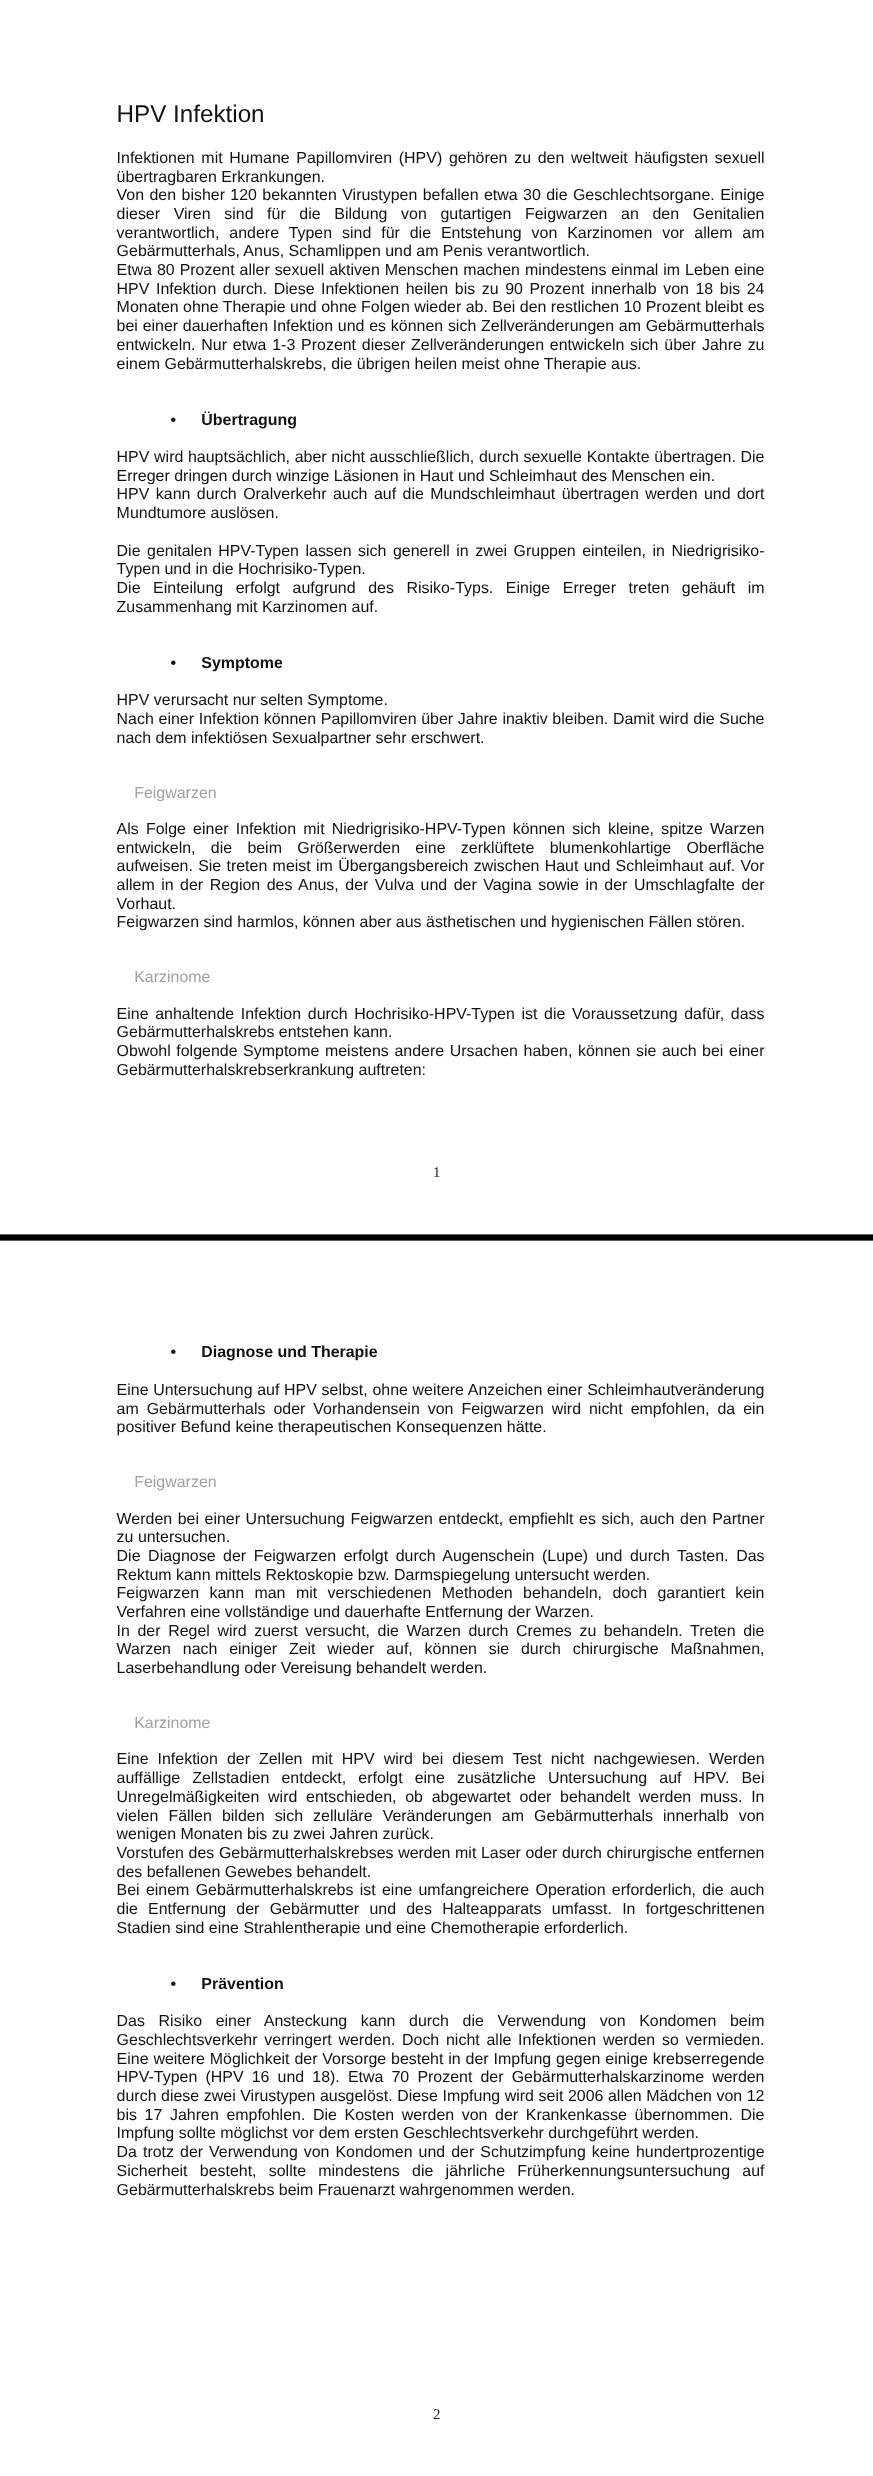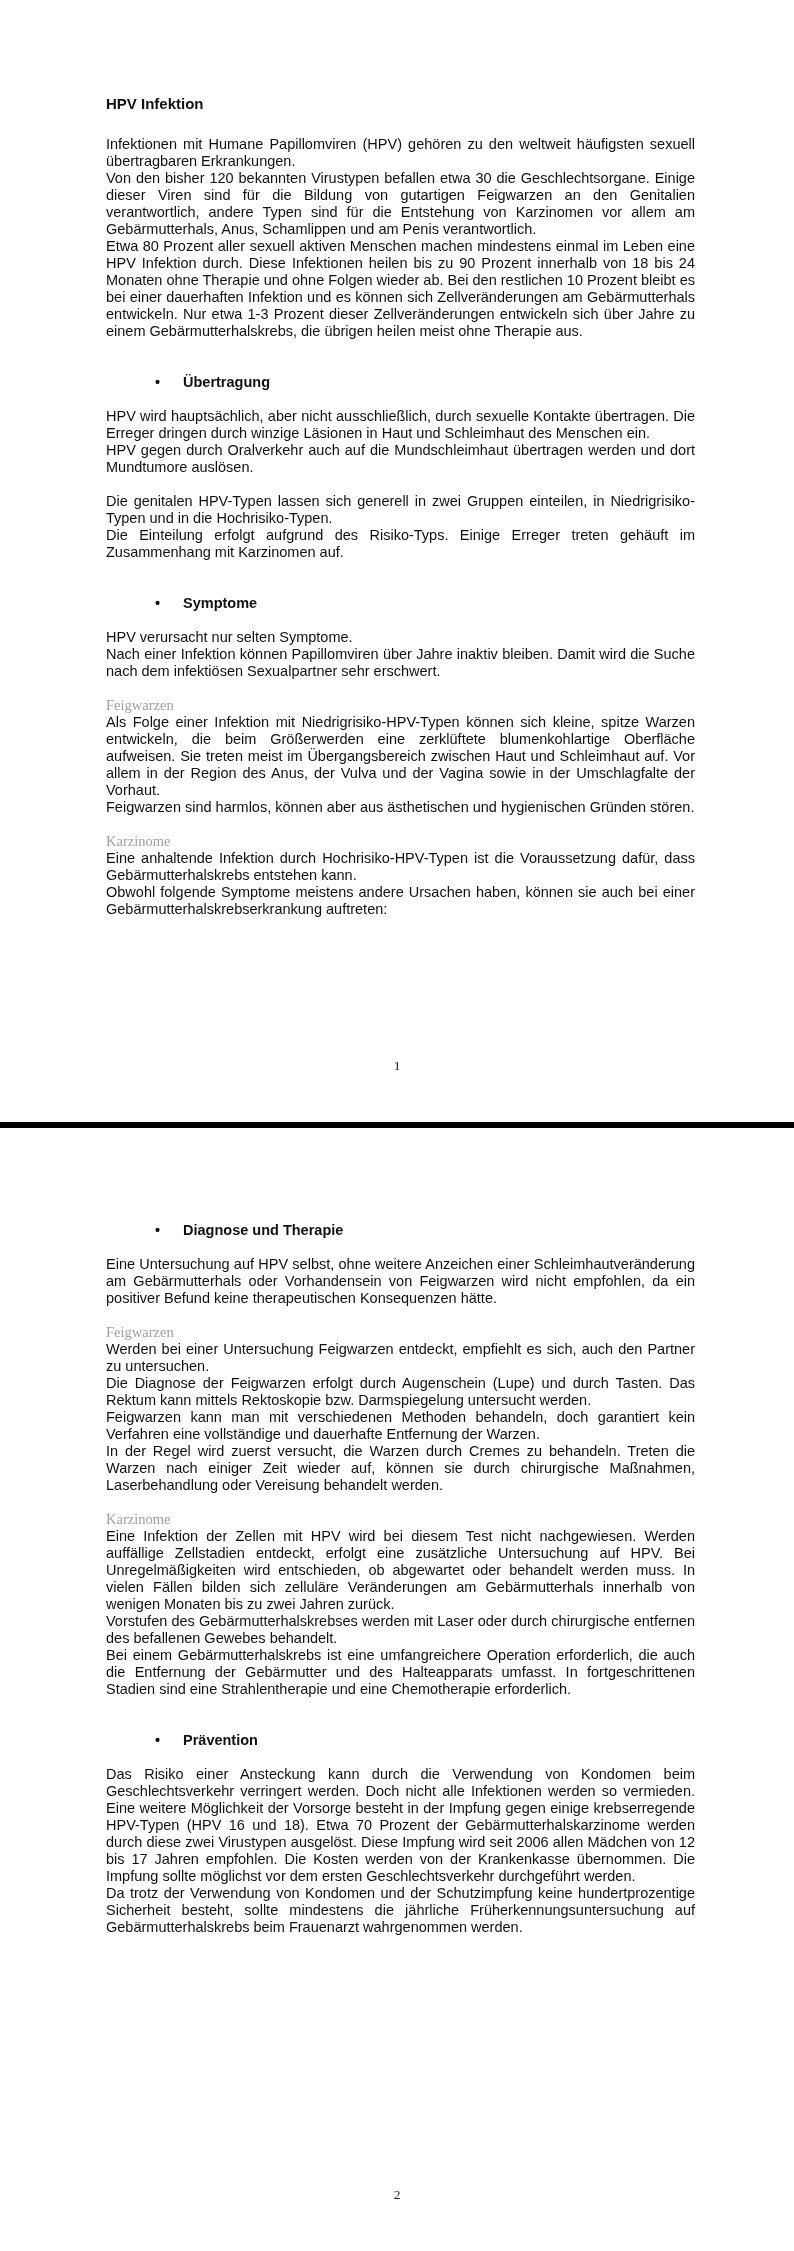--- a/index.html
+++ b/index.html
@@ -21,23 +21,23 @@
     width: 794px;
     height: 6px;
     background: #000000;
   }
   .content {
     padding: 94px 99px 0 106px;
     font-size: 14.5px;
     line-height: 17px;
   }
   h1.title {
-    font-size: 15px;
+    font-size: 22px;
     line-height: 19px;
-    font-weight: bold;
+    font-weight: normal;
     margin: 0 0 23px 0;
     color: #111111;
   }
   p.body {
     margin: 0;
     text-align: justify;
   }
   .bullet-heading {
     display: flex;
     font-weight: bold;
@@ -45,22 +45,21 @@
     margin: 0;
   }
   .bullet-heading .dot {
     flex: none;
     width: 28px;
     margin-left: 49px;
   }
   .subheading {
     color: #a0a0a0;
     line-height: 17px;
-    margin: 0;
-    font-family: Liberation Serif, serif;
+    margin: 16px;
   }
   .sp1 { height: 17px; }
   .sp2 { height: 34px; }
   .footer {
     position: absolute;
     bottom: 48px;
     left: 0;
     width: 100%;
     text-align: center;
     font-family: "Liberation Serif", serif;
@@ -82,39 +81,39 @@
     <p class="body">Etwa 80 Prozent aller sexuell aktiven Menschen machen mindestens einmal im Leben eine HPV Infektion durch. Diese Infektionen heilen bis zu 90 Prozent innerhalb von 18 bis 24 Monaten ohne Therapie und ohne Folgen wieder ab. Bei den restlichen 10 Prozent bleibt es bei einer dauerhaften Infektion und es können sich Zellveränderungen am Gebärmutterhals entwickeln. Nur etwa 1-3 Prozent dieser Zellveränderungen entwickeln sich über Jahre zu einem Gebärmutterhalskrebs, die übrigen heilen meist ohne Therapie aus.</p>
 
     <div class="sp2"></div>
     <div class="bullet-heading">
       <span class="dot">•</span>
       <span>Übertragung</span>
     </div>
     <div class="sp1"></div>
 
     <p class="body">HPV wird hauptsächlich, aber nicht ausschließlich, durch sexuelle Kontakte übertragen. Die Erreger dringen durch winzige Läsionen in Haut und Schleimhaut des Menschen ein.</p>
-    <p class="body">HPV gegen durch Oralverkehr auch auf die Mundschleimhaut übertragen werden und dort Mundtumore auslösen.</p>
+    <p class="body">HPV kann durch Oralverkehr auch auf die Mundschleimhaut übertragen werden und dort Mundtumore auslösen.</p>
     <div class="sp1"></div>
     <p class="body">Die genitalen HPV-Typen lassen sich generell in zwei Gruppen einteilen, in Niedrigrisiko-Typen und in die Hochrisiko-Typen.</p>
     <p class="body">Die Einteilung erfolgt aufgrund des Risiko-Typs. Einige Erreger treten gehäuft im Zusammenhang mit Karzinomen auf.</p>
 
     <div class="sp2"></div>
     <div class="bullet-heading">
       <span class="dot">•</span>
       <span>Symptome</span>
     </div>
     <div class="sp1"></div>
 
     <p class="body">HPV verursacht nur selten Symptome.</p>
     <p class="body">Nach einer Infektion können Papillomviren über Jahre inaktiv bleiben. Damit wird die Suche nach dem infektiösen Sexualpartner sehr erschwert.</p>
 
     <div class="sp1"></div>
     <p class="subheading">Feigwarzen</p>
     <p class="body">Als Folge einer Infektion mit Niedrigrisiko-HPV-Typen können sich kleine, spitze Warzen entwickeln, die beim Größerwerden eine zerklüftete blumenkohlartige Oberfläche aufweisen. Sie treten meist im Übergangsbereich zwischen Haut und Schleimhaut auf. Vor allem in der Region des Anus, der Vulva und der Vagina sowie in der Umschlagfalte der Vorhaut.</p>
-    <p class="body">Feigwarzen sind harmlos, können aber aus ästhetischen und hygienischen Gründen stören.</p>
+    <p class="body">Feigwarzen sind harmlos, können aber aus ästhetischen und hygienischen Fällen stören.</p>
 
     <div class="sp1"></div>
     <p class="subheading">Karzinome</p>
     <p class="body">Eine anhaltende Infektion durch Hochrisiko-HPV-Typen ist die Voraussetzung dafür, dass Gebärmutterhalskrebs entstehen kann.</p>
     <p class="body">Obwohl folgende Symptome meistens andere Ursachen haben, können sie auch bei einer Gebärmutterhalskrebserkrankung auftreten:</p>
 
   </div>
   <div class="footer">1</div>
 </div>
 

